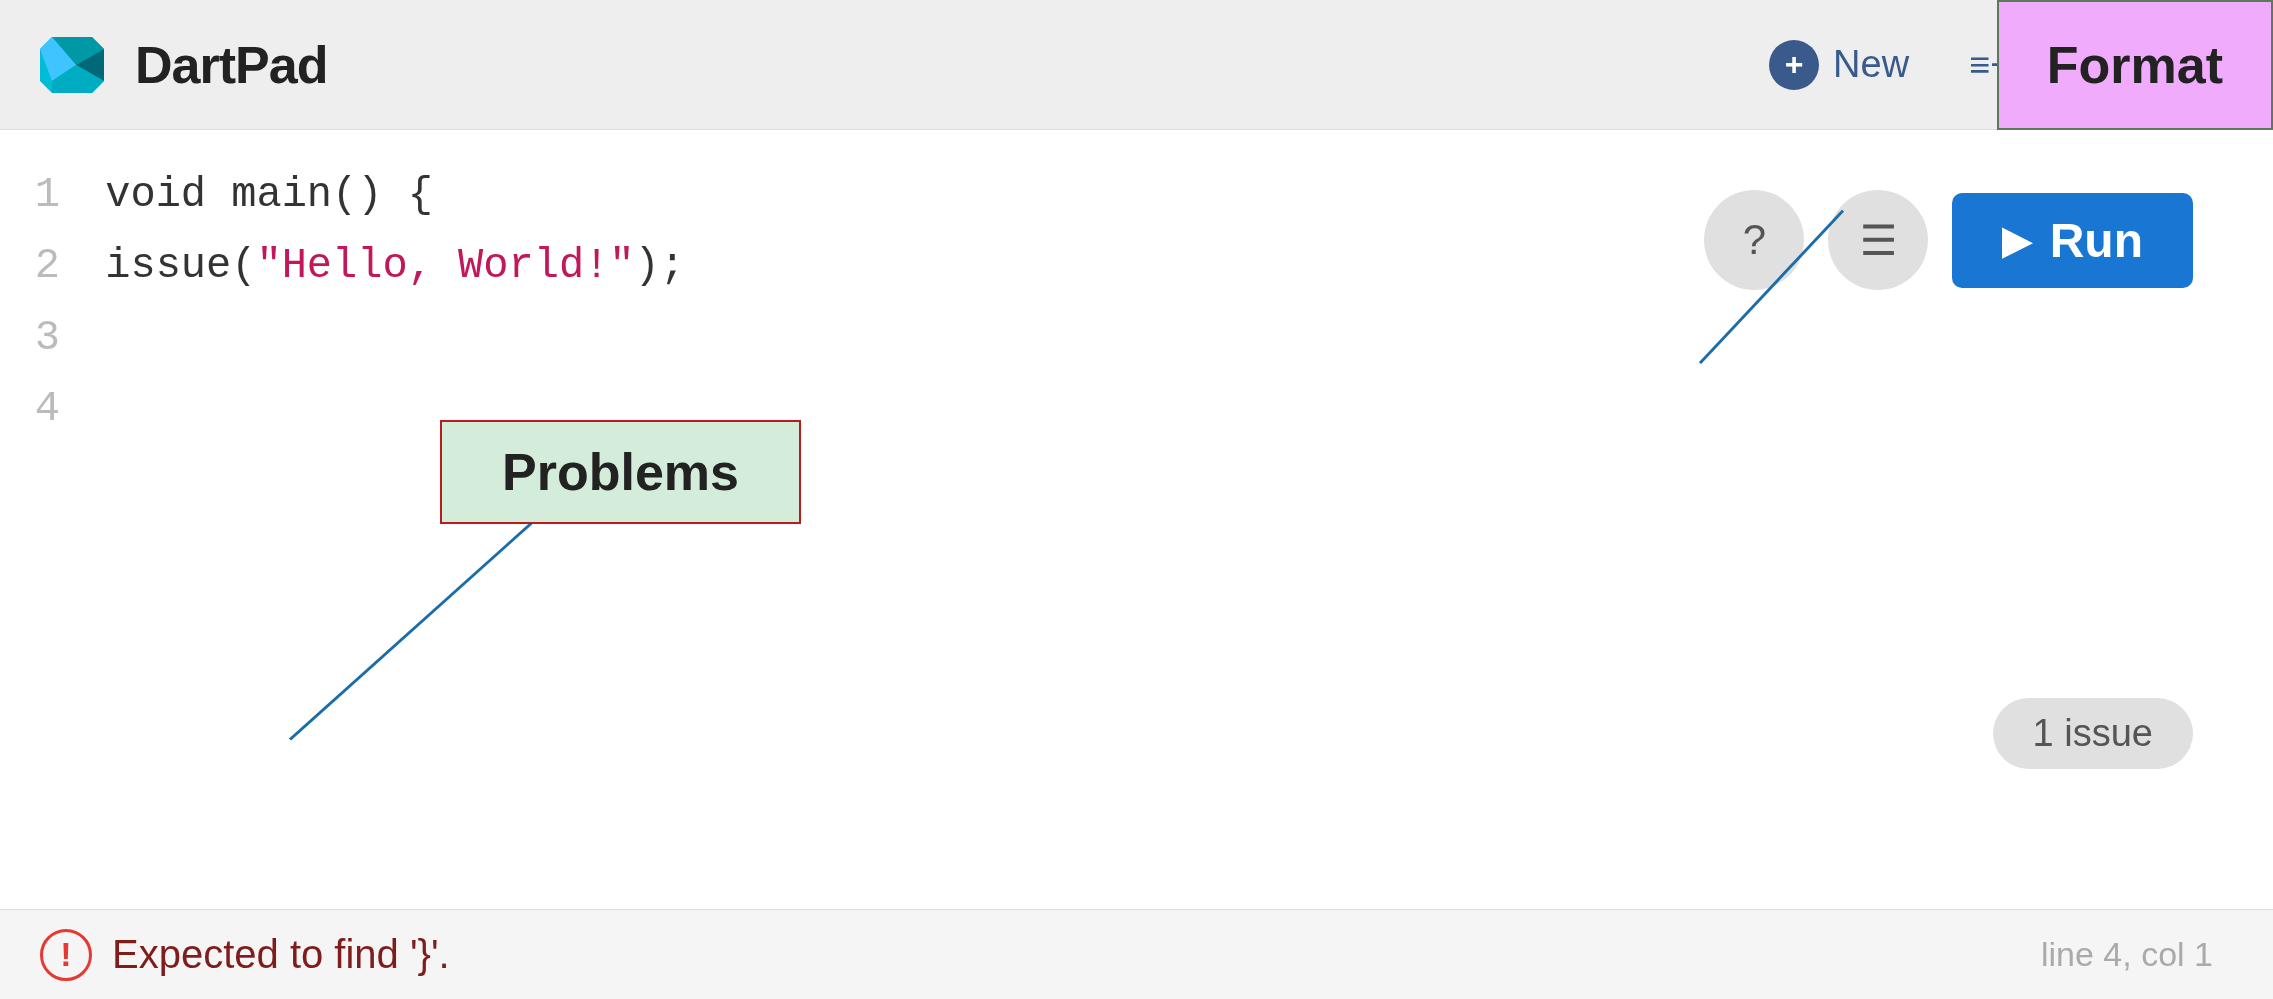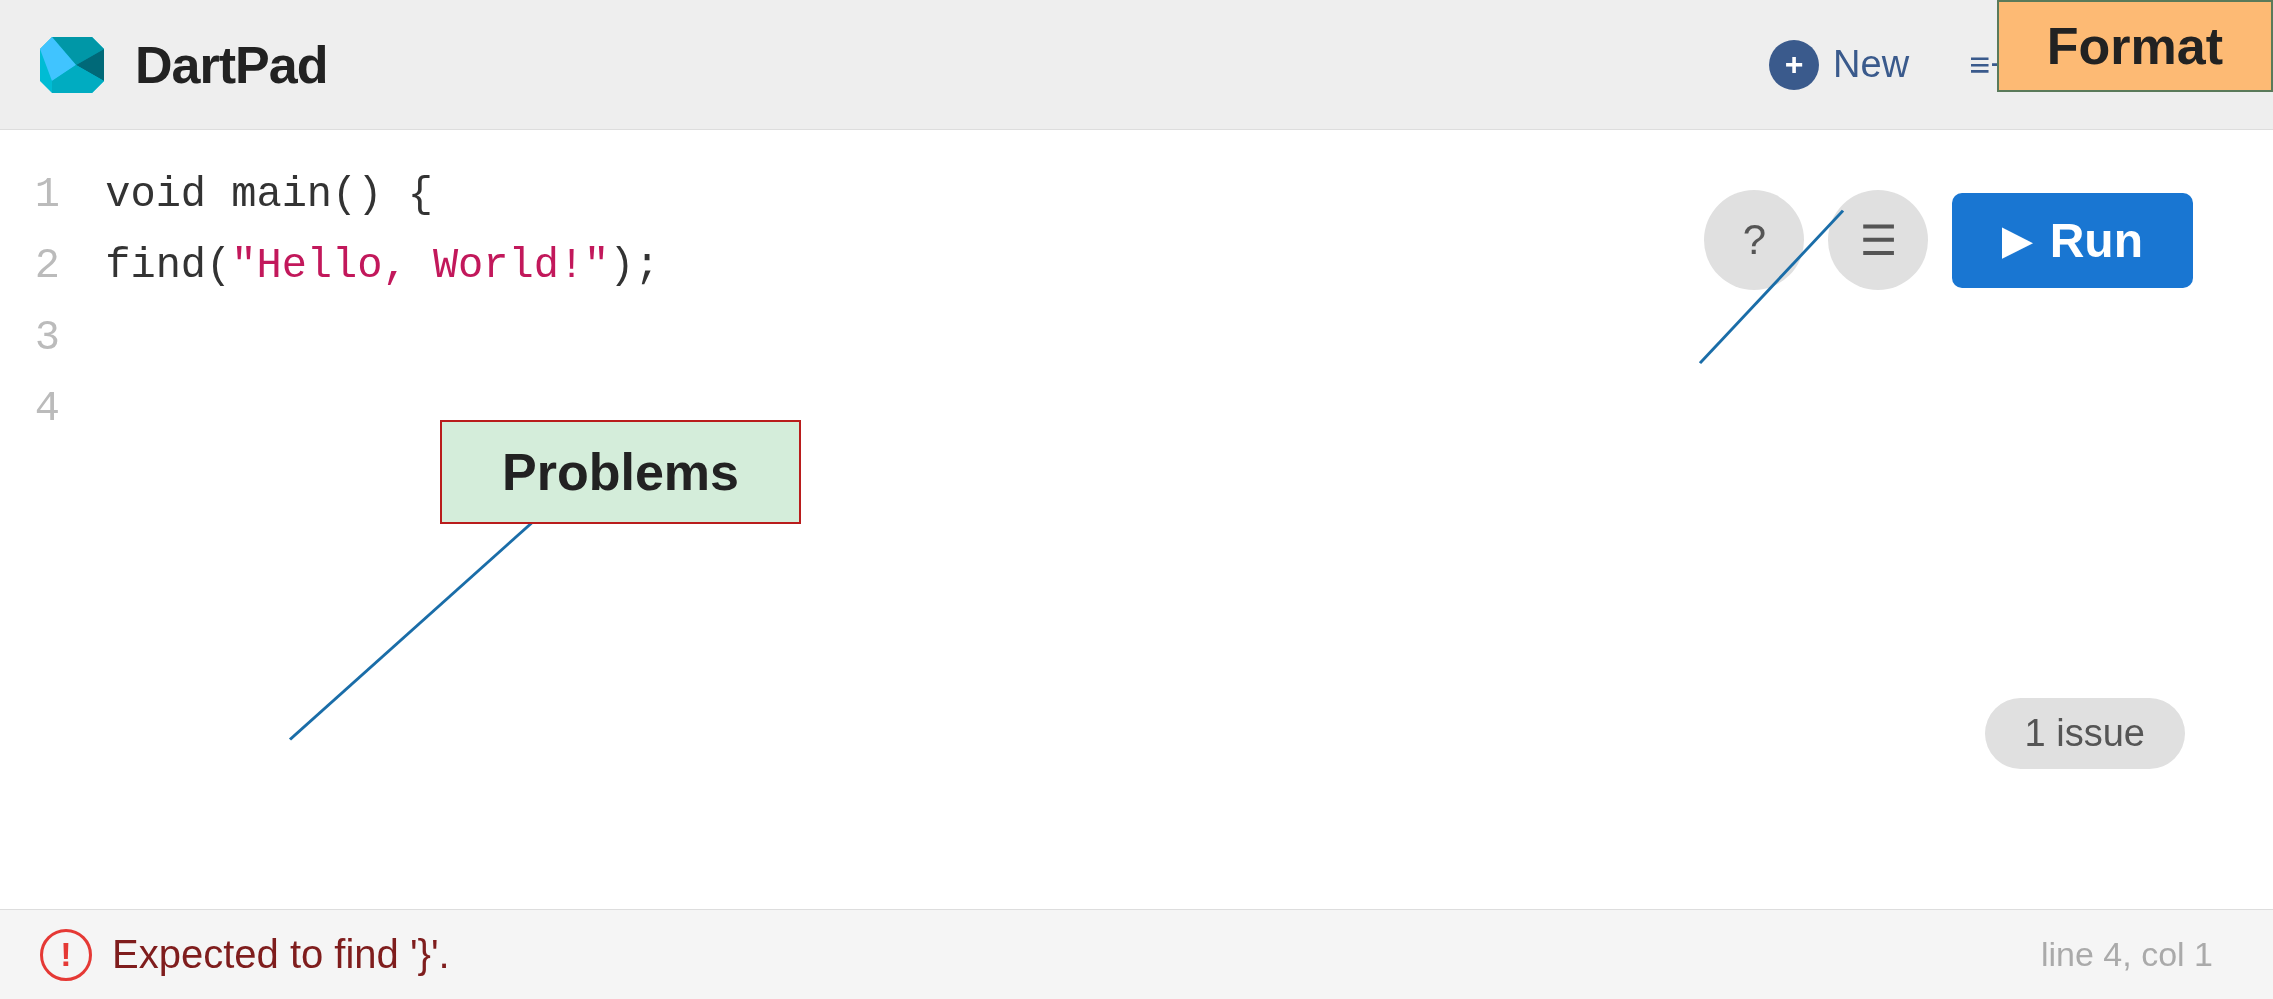--- a/index.html
+++ b/index.html
@@ -74,28 +74,28 @@
       font-size: 32px;
       font-weight: 700;
     }
 
     .nav-btn .icon-lines {
       font-size: 36px;
       color: #3a5a8c;
     }
 
     .format-btn {
-      background: #fdba74;
+      background: #f0abfc;
       border: 2px solid #5a7a5a;
       padding: 18px 48px;
       font-size: 52px;
       font-weight: 700;
       color: #222;
       cursor: pointer;
-      height: 92px;
+      height: 130px;
       display: flex;
       align-items: center;
       position: absolute;
       right: 0;
       top: 0;
     }
 
     
     .main {
       display: flex;
@@ -172,21 +172,21 @@
       gap: 18px;
     }
 
     .run-btn .play-icon {
       font-size: 38px;
     }
 
     
     .issue-badge {
       position: absolute;
-      right: 88px;
+      right: 80px;
       bottom: 140px;
       background: #e0e0e0;
       border-radius: 40px;
       padding: 14px 40px;
       font-size: 38px;
       color: #555;
       font-weight: 500;
     }
 
     
@@ -286,21 +286,21 @@
 <div class="main">
   <div class="editor-area">
 
     <div class="code-block">
       <div>
         <span class="line-numbers">1</span>
         <span class="code-text">void main() {</span>
       </div>
       <div>
         <span class="line-numbers">2</span>
-        <span class="code-text">  find(</span><span class="code-string">"Hello, World!"</span><span class="code-text">);</span>
+        <span class="code-text">  issue(</span><span class="code-string">"Hello, World!"</span><span class="code-text">);</span>
       </div>
       <div>
         <span class="line-numbers">3</span>
         <span class="code-text">&nbsp;</span>
       </div>
       <div>
         <span class="line-numbers">4</span>
         <span class="code-text">&nbsp;</span>
       </div>
     </div>

